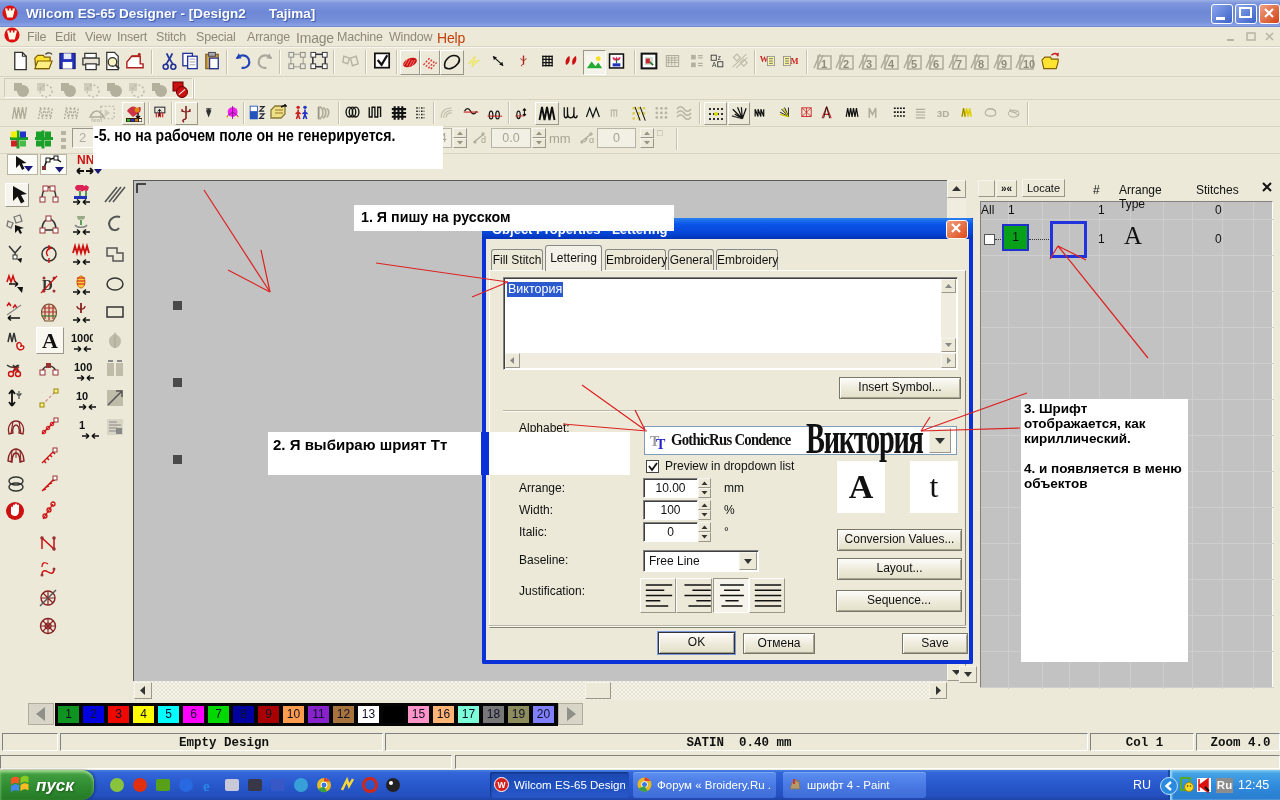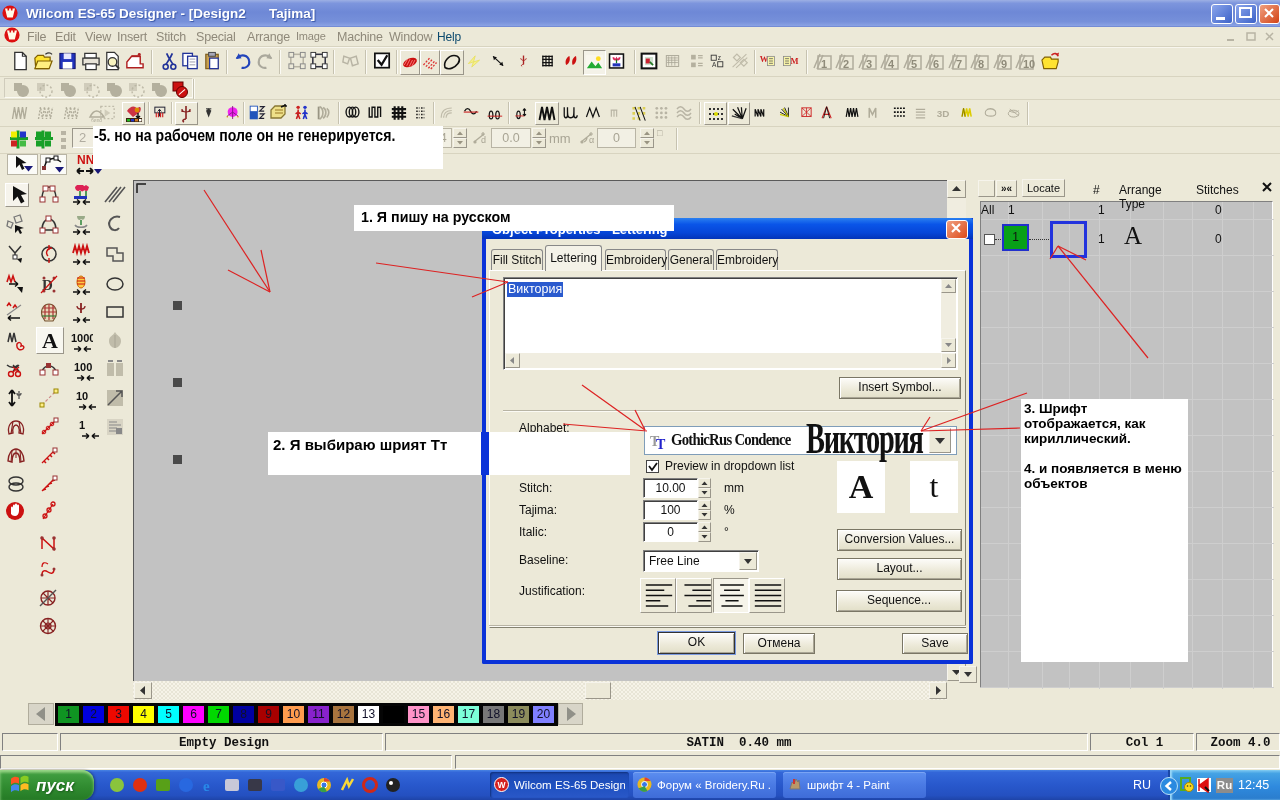--- a/index.html
+++ b/index.html
@@ -40,24 +40,24 @@
       <path d="M3 3.5 h2.5 v2 h1.6 v-2 h1.8 v2 h1.6 v-2 H13 l-2.2 9 h-5.6 z" fill="#fffbe8"></path>
     </svg>
   </div>
 <div style="left:27px;top:30px;width:60px;height:15px;z-index:3;font-size:12.5px;color:#8f897a;white-space:nowrap;width:auto;letter-spacing:-0.2px;">File</div>
 <div style="left:55px;top:30px;width:60px;height:15px;z-index:3;font-size:12.5px;color:#8f897a;white-space:nowrap;width:auto;letter-spacing:-0.2px;">Edit</div>
 <div style="left:85px;top:30px;width:60px;height:15px;z-index:3;font-size:12.5px;color:#8f897a;white-space:nowrap;width:auto;letter-spacing:-0.2px;">View</div>
 <div style="left:117px;top:30px;width:60px;height:15px;z-index:3;font-size:12.5px;color:#8f897a;white-space:nowrap;width:auto;letter-spacing:-0.2px;">Insert</div>
 <div style="left:156px;top:30px;width:60px;height:15px;z-index:3;font-size:12.5px;color:#8f897a;white-space:nowrap;width:auto;letter-spacing:-0.2px;">Stitch</div>
 <div style="left:196px;top:30px;width:60px;height:15px;z-index:3;font-size:12.5px;color:#8f897a;white-space:nowrap;width:auto;letter-spacing:-0.2px;">Special</div>
 <div style="left:247px;top:30px;width:60px;height:15px;z-index:3;font-size:12.5px;color:#8f897a;white-space:nowrap;width:auto;letter-spacing:-0.2px;">Arrange</div>
-<div style="left:296px;top:30px;width:60px;height:15px;z-index:3;font-size:11px;color:#8f897a;white-space:nowrap;width:auto;letter-spacing:-0.2px;">Image</div>
+<div style="left:296px;top:30px;width:60px;height:15px;z-index:3;font-size:14px;color:#8f897a;white-space:nowrap;width:auto;letter-spacing:-0.2px;">Image</div>
 <div style="left:337px;top:30px;width:60px;height:15px;z-index:3;font-size:12.5px;color:#8f897a;white-space:nowrap;width:auto;letter-spacing:-0.2px;">Machine</div>
 <div style="left:389px;top:30px;width:60px;height:15px;z-index:3;font-size:12.5px;color:#8f897a;white-space:nowrap;width:auto;letter-spacing:-0.2px;">Window</div>
-<div style="left:437px;top:30px;width:60px;height:15px;z-index:3;font-size:12px;color:#0c4a6e;white-space:nowrap;width:auto;letter-spacing:-0.2px;">Help</div>
+<div style="left:437px;top:30px;width:60px;height:15px;z-index:3;font-size:14px;color:#c2410c;white-space:nowrap;width:auto;letter-spacing:-0.2px;">Help</div>
 <div style="left:1225px;top:31px;width:12px;height:12px;z-index:3;">
     <svg width="11" height="11">
       <rect x="2" y="8" width="7" height="2" fill="#b8b4a4"></rect>
     </svg>
   </div>
 <div style="left:1245px;top:31px;width:12px;height:12px;z-index:3;">
     <svg width="11" height="11">
       <rect x="2" y="2" width="8" height="7" fill="none" stroke="#b8b4a4" stroke-width="1.5"></rect>
     </svg>
   </div>
@@ -1243,36 +1243,36 @@
     <svg width="20" height="23">
       <path d="M10 15 l5-6 h-10 z" fill="#333"></path>
     </svg>
   </div>
 <div style="left:646px;top:460px;width:13px;height:13px;background:#fff;border:1px solid #444;z-index:22;">
     <svg width="11" height="11">
       <path d="M2 5 l3 4 5-7" fill="none" stroke="#111" stroke-width="1.8"></path>
     </svg>
   </div>
 <div style="left:665px;top:459px;width:160px;height:14px;z-index:22;font-size:12px;color:#111;">Preview in dropdown list</div>
-<div style="left:519px;top:481px;width:70px;height:14px;z-index:22;font-size:12px;color:#111;">Stitch:</div>
+<div style="left:519px;top:481px;width:70px;height:14px;z-index:22;font-size:12px;color:#111;">Arrange:</div>
 <div style="left:643px;top:478px;width:55px;height:20px;background:#fff;border:1px solid;border-color:#808080 #fff #fff #808080;box-shadow:inset 1px 1px 0 #404040;z-index:22;font-size:12px;color:#111;text-align:center;line-height:18px;">10.00</div>
 <div style="left:698px;top:478px;width:13px;height:20px;z-index:22;">
     <div class="out2" style="left:0;top:0;width:13px;height:10px;">
       <svg width="11" height="8">
         <path d="M5.5 2.5 l3 3.5 h-6 z" fill="#333"></path>
       </svg>
     </div>
     <div class="out2" style="left:0;top:10px;width:13px;height:10px;">
       <svg width="11" height="8">
         <path d="M5.5 5.5 l3-3.5 h-6 z" fill="#333"></path>
       </svg>
     </div>
   </div>
 <div style="left:724px;top:481px;width:30px;height:14px;z-index:22;font-size:12px;color:#111;">mm</div>
-<div style="left:519px;top:503px;width:70px;height:14px;z-index:22;font-size:12px;color:#111;">Tajima:</div>
+<div style="left:519px;top:503px;width:70px;height:14px;z-index:22;font-size:12px;color:#111;">Width:</div>
 <div style="left:643px;top:500px;width:55px;height:20px;background:#fff;border:1px solid;border-color:#808080 #fff #fff #808080;box-shadow:inset 1px 1px 0 #404040;z-index:22;font-size:12px;color:#111;text-align:center;line-height:18px;">100</div>
 <div style="left:698px;top:500px;width:13px;height:20px;z-index:22;">
     <div class="out2" style="left:0;top:0;width:13px;height:10px;">
       <svg width="11" height="8">
         <path d="M5.5 2.5 l3 3.5 h-6 z" fill="#333"></path>
       </svg>
     </div>
     <div class="out2" style="left:0;top:10px;width:13px;height:10px;">
       <svg width="11" height="8">
         <path d="M5.5 5.5 l3-3.5 h-6 z" fill="#333"></path>

